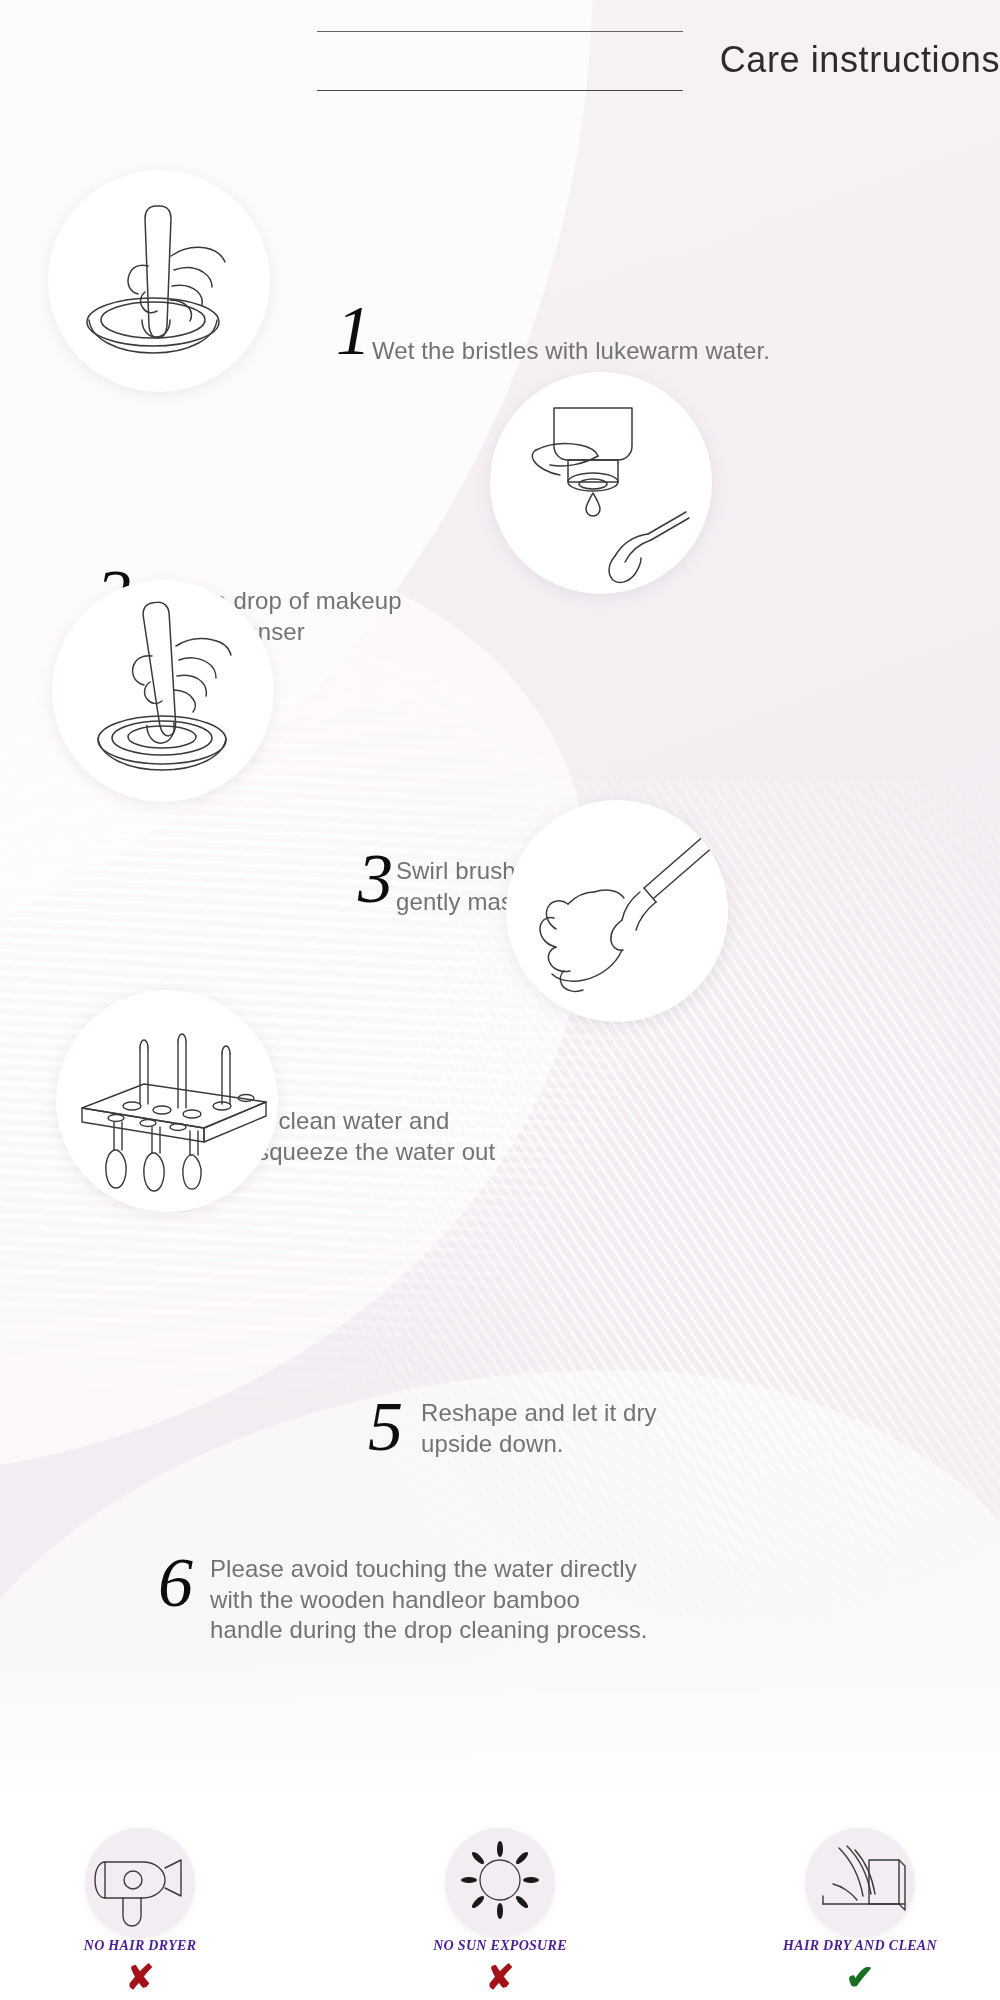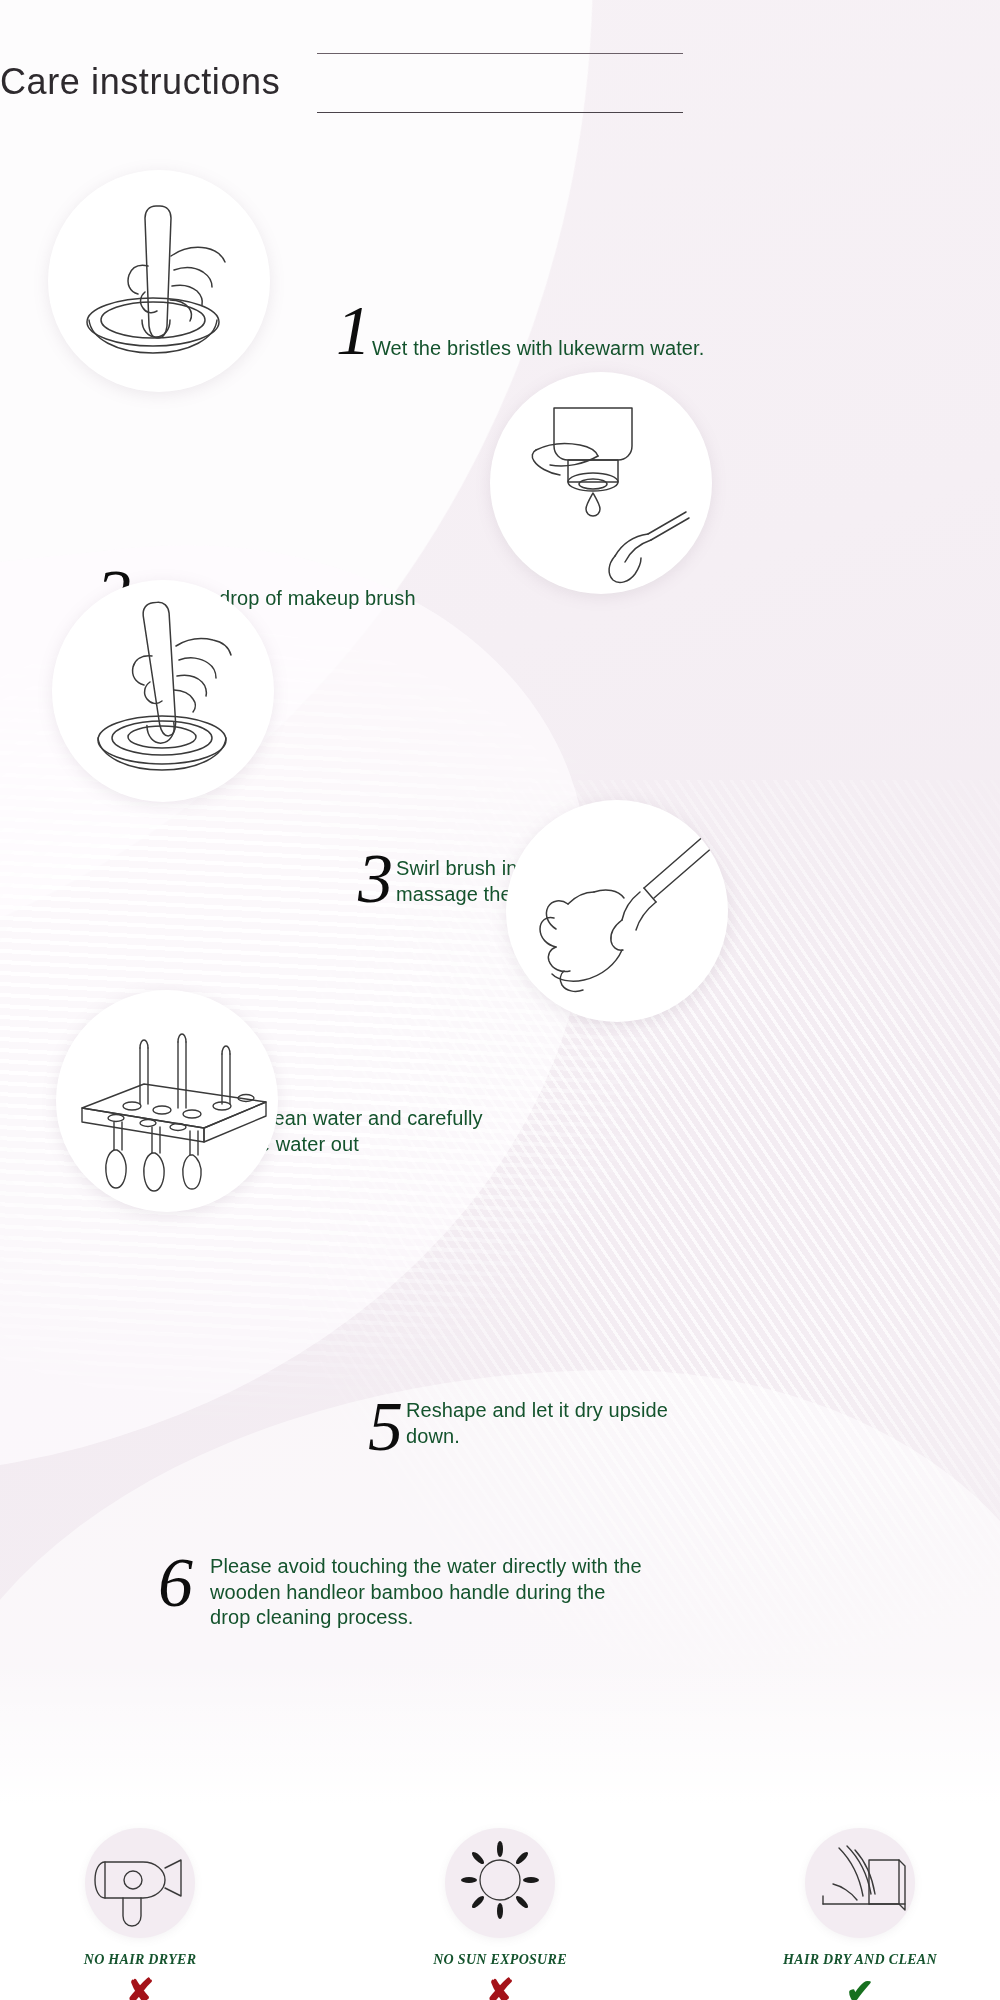--- a/index.html
+++ b/index.html
@@ -32,45 +32,45 @@
     mask-image:radial-gradient(ellipse 75% 65% at 55% 40%, #000 30%, transparent 78%);
     opacity:.9; }
   .bg-bottom{ position:absolute; left:0; bottom:0; width:1000px; height:340px;
     background:linear-gradient(180deg, rgba(255,255,255,0) 0%, #ffffff 42%, #ffffff 100%); }
   .bg-bottom-curve{ position:absolute; left:-80px; bottom:200px; width:1160px; height:430px;
     background:#ffffff; border-radius:60% 40% 0 0 / 100% 80% 0 0; opacity:.55; }
 
   .page{ position:relative; width:1000px; height:2000px; z-index:3; }
 
   
-  .header{ position:absolute; top:53px; left:0; width:1000px; text-align:left; }
+  .header{ position:absolute; top:31px; left:0; width:1000px; text-align:right; }
   .rule{ width:366px; height:1px; background:#6b6068; margin:0 auto; }
   .rule.bottom{ background:#4a434a; }
   .title{ font-size:36px; font-weight:300; color:#2e2a2e; letter-spacing:.6px;
     padding:9px 0 11px; line-height:1.05; }
 
   
   .step{ position:absolute; }
   .circle{ position:absolute; border-radius:50%; background:#ffffff;
     box-shadow:0 3px 16px rgba(120,100,120,.13); overflow:hidden; }
   .circle svg{ display:block; width:100%; height:100%; }
 
   .num{ position:absolute; font-family:"Liberation Serif", serif; font-style:italic;
     font-weight:400; color:#0d0d0d; line-height:1; }
-  .txt{ position:absolute; font-size:20px; font-weight:300; color:#14532d;
+  .txt{ position:absolute; font-size:24px; font-weight:300; color:#737373;
     line-height:1.28; letter-spacing:.1px; }
 
   
   .badges{ position:absolute; left:0; top:1828px; width:1000px; }
   .badge{ position:absolute; width:220px; text-align:center; }
   .badge-circle{ width:110px; height:110px; border-radius:50%; background:#f3ecf2;
     margin:0 auto; overflow:hidden; box-shadow:0 2px 8px rgba(120,100,120,.08); }
   .badge-circle svg{ display:block; width:100%; height:100%; }
   .badge-label{ font-family:"Liberation Serif", serif; font-style:italic; font-weight:700;
-    font-size:14px; color:#14532d; letter-spacing:.3px; margin-top:14px; }
+    font-size:14px; color:#4c1d95; letter-spacing:.3px; }
   .mark{ font-size:34px; line-height:1; margin-top:6px; font-weight:700; }
   .mark.cross{ color:#a41219; }
   .mark.check{ color:#17701f; }
 </style>
 </head>
 <body>
 
 <div class="bg-base"></div>
 <div class="bg-white-swoop"></div>
 <div class="bg-white-swoop2"></div>
@@ -200,21 +200,21 @@
         <path d="M58 160c-6 3-9 12-8 22 1 10 5 16 10 16s9-6 10-16c1-10-3-19-9-22z"></path>
         <path d="M96 137v26"></path>
           <path d="M104 137v26"></path>
         <path d="M96 163c-6 3-9 12-8 22 1 10 5 16 10 16s9-6 10-16c1-10-3-19-9-22z"></path>
         <path d="M134 141v24"></path>
           <path d="M142 141v24"></path>
         <path d="M134 165c-5 3-8 11-7 20 1 9 4 14 9 14s8-5 9-14c1-9-3-17-8-20z"></path>
       </svg>
     </div>
     <div class="num" style="left:368px; top:1392px; font-size:70px;">5</div>
-    <div class="txt" style="left:406px; top:1398px; width:290px;">Reshape and let it dry upside down.</div>
+    <div class="txt" style="left:421px; top:1398px; width:290px;">Reshape and let it dry upside down.</div>
   </div>
 
   <div class="step">
     <div class="num" style="left:158px; top:1548px; font-size:70px;">6</div>
     <div class="txt" style="left:210px; top:1554px; width:440px;">Please avoid touching the water directly with the wooden handleor bamboo handle during the drop cleaning process.</div>
   </div>
 
   <div class="badges">
 
     <div class="badge" style="left:30px;">

